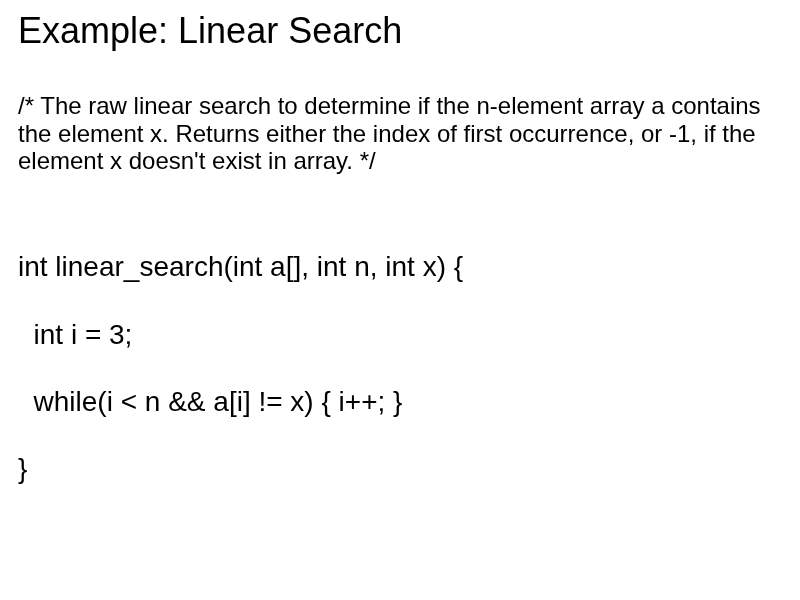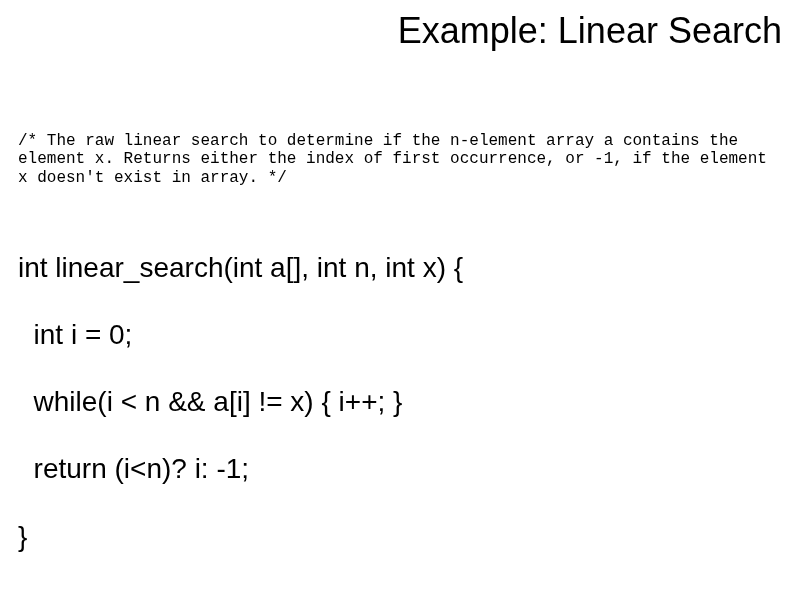--- a/index.html
+++ b/index.html
@@ -12,42 +12,39 @@
       height: 600px;
       background: #ffffff;
       font-family: Arial, Helvetica, sans-serif;
       color: #000000;
       padding: 10px 18px;
       overflow: hidden;
     }
     .title {
       font-size: 36px;
       font-weight: normal;
-      margin-bottom: 80px;
+      margin-bottom: 40px;
       letter-spacing: 0px;
-      text-align: right;
     }
     .comment-block {
-      font-size: 16px;
+      font-size: 24px;
       line-height: 1.15;
-      margin-bottom: 30px;
-      font-family: Liberation Mono, monospace;
+      margin-bottom: 42px;
     }
     .code-block {
       font-size: 28px;
       line-height: 1.2;
       white-space: pre;
     }
   </style>
 </head>
 <body>
 
 <h1 class="title">Example: Linear Search</h1>
 
 <div class="comment-block">/* The raw linear search to determine if the n-element array a contains the element x. Returns either the index of first occurrence, or -1, if the element x doesn't exist in array. */</div>
 
 <div class="code-block">
 <div>int linear_search(int a[], int n, int x) {</div>
-<div>  int i = 0;</div>
+<div>  int i = 3;</div>
 <div>  while(i &lt; n &amp;&amp; a[i] != x) { i++; }</div>
-<div>  return (i&lt;n)? i: -1;</div>
 <div>}</div>
 </div>
 
 </body></html>

